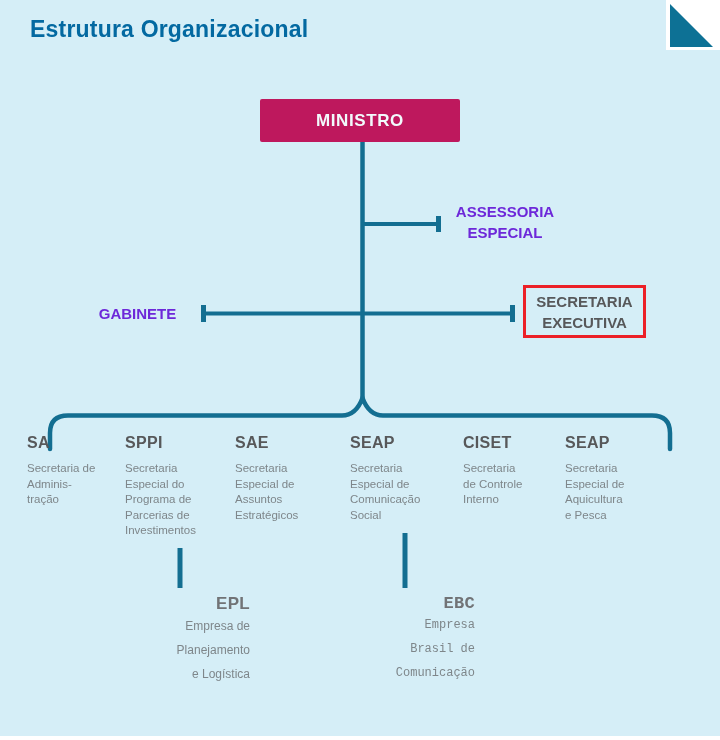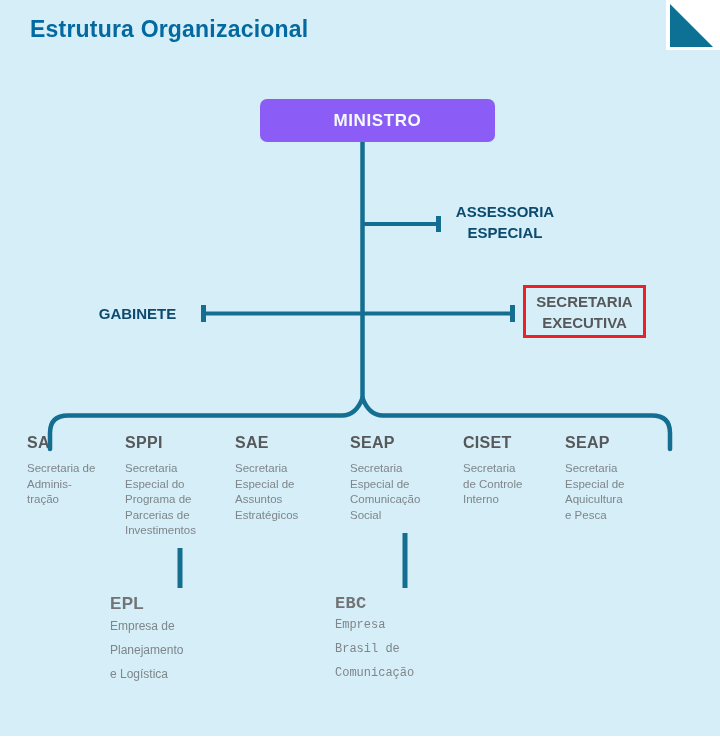--- a/index.html
+++ b/index.html
@@ -24,29 +24,29 @@
     position:absolute;left:4px;top:4px;width:43px;height:43px;
     background:#0d7195;
     clip-path:polygon(0 0,0 100%,100% 100%);
   }
 
   
   svg.connectors{position:absolute;left:0;top:0;}
 
   
   .ministro-box{
-    position:absolute;left:260px;top:99px;width:235px;height:43px;
-    background:#8b5cf6;border-radius:7px;
+    position:absolute;left:260px;top:99px;width:200px;height:43px;
+    background:#be185d;border-radius:2px;
     display:flex;align-items:center;justify-content:center;
     color:#f2fafc;font-size:17px;font-weight:bold;letter-spacing:0.6px;
   }
 
   .staff-label{
     position:absolute;
-    font-size:15px;font-weight:bold;color:#0c4a6e;
+    font-size:15px;font-weight:bold;color:#6d28d9;
     text-align:center;white-space:pre-line;line-height:21px;
   }
   .assessoria{left:435px;top:201px;width:140px;}
   .gabinete{left:85px;top:303px;width:105px;}
 
   .secretaria-exec{
     position:absolute;left:523px;top:285px;width:117px;height:47px;
     border:3px solid #ec2027;
     display:flex;align-items:center;justify-content:center;
     font-size:15px;font-weight:bold;color:#57585a;
@@ -68,21 +68,21 @@
   }
   .dept-0{left:27px;}
   .dept-1{left:125px;}
   .dept-2{left:235px;}
   .dept-3{left:350px;}
   .dept-4{left:463px;}
   .dept-5{left:565px;}
 
   
   .sub{
-    position:absolute;top:594px;width:140px;text-align:left;
+    position:absolute;top:594px;width:140px;text-align:right;
   }
   .sub .acronym{
     font-size:17px;font-weight:bold;color:#717376;letter-spacing:0.3px;
   }
   .sub .desc{
     font-size:12px;line-height:24px;color:#7e868a;
     white-space:pre-line;
   }
   .sub-0{left:110px;}
   .sub-1{left:335px;font-family:Liberation Mono, monospace;}

